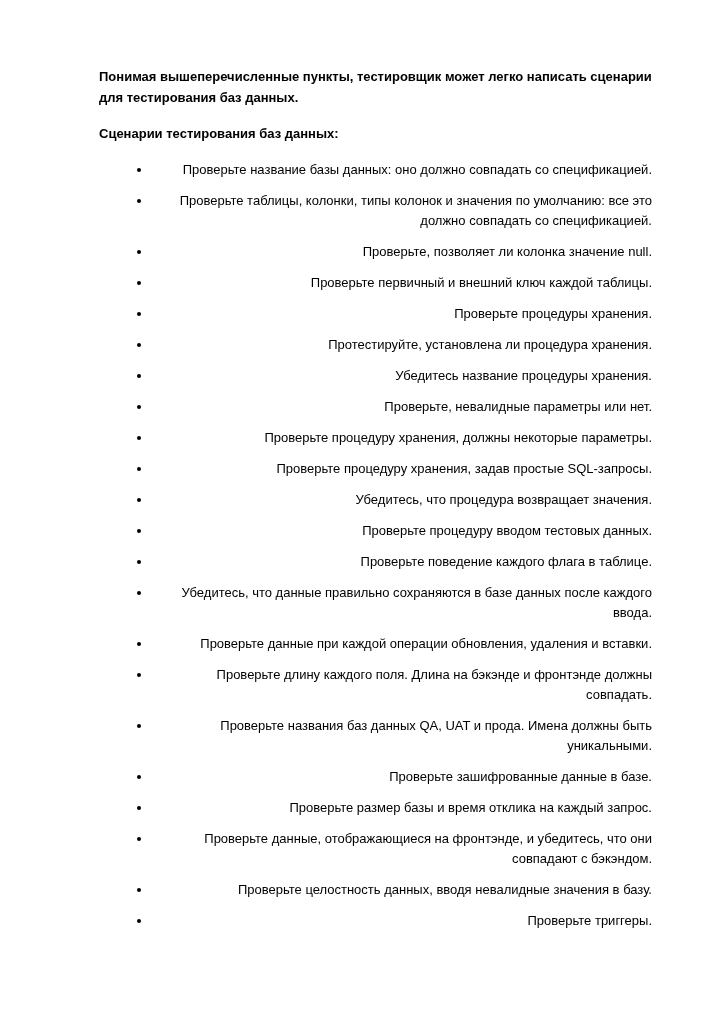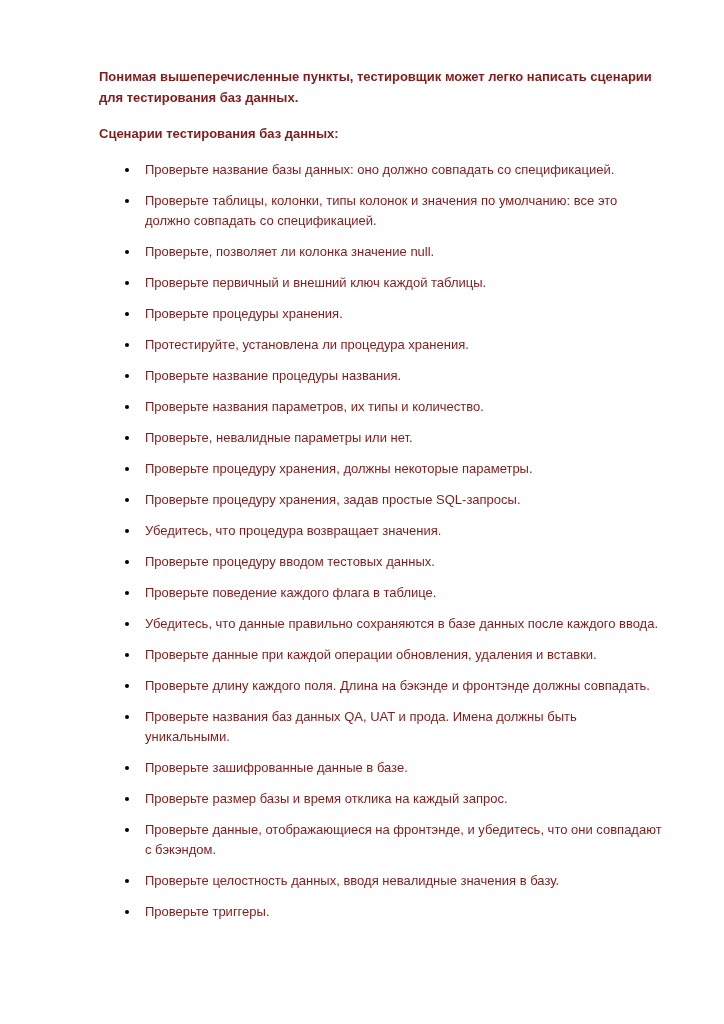--- a/index.html
+++ b/index.html
@@ -7,21 +7,21 @@
     padding: 0;
     background: #ffffff;
   }
   .page {
     position: relative;
     width: 724px;
     height: 1024px;
     background: #ffffff;
     overflow: hidden;
     font-family: "Liberation Sans", sans-serif;
-    color: #7f1d1d;
+    color: #000000;
     box-sizing: border-box;
   }
   .content {
     box-sizing: border-box;
     padding: 66px 60px 0 99px;
     width: 100%;
   }
   .intro {
     font-size: 13px;
     font-weight: bold;
@@ -29,22 +29,23 @@
     margin: 0 0 15px 0;
   }
   .heading {
     font-size: 13px;
     font-weight: bold;
     line-height: 21px;
     margin: 0 0 16px 0;
   }
   ul.scenario-list {
     list-style: none;
-    margin: 0;
+    margin: 12px;
     padding: 0;
+    text-align: right;
   }
   ul.scenario-list li {
     position: relative;
     padding-left: 46px;
     margin: 0 0 11px 0;
     font-size: 13px;
     line-height: 20px;
   }
   ul.scenario-list li::before {
     content: "";
@@ -67,22 +68,21 @@
 
     <p class="heading">Сценарии тестирования баз данных:</p>
 
     <ul class="scenario-list">
       <li>Проверьте название базы данных: оно должно совпадать со спецификацией.</li>
       <li>Проверьте таблицы, колонки, типы колонок и значения по умолчанию: все это должно совпадать со спецификацией.</li>
       <li>Проверьте, позволяет ли колонка значение null.</li>
       <li>Проверьте первичный и внешний ключ каждой таблицы.</li>
       <li>Проверьте процедуры хранения.</li>
       <li>Протестируйте, установлена ли процедура хранения.</li>
-      <li>Проверьте название процедуры названия.</li>
-      <li>Проверьте названия параметров, их типы и количество.</li>
+      <li>Убедитесь название процедуры хранения.</li>
       <li>Проверьте, невалидные параметры или нет.</li>
       <li>Проверьте процедуру хранения, должны некоторые параметры.</li>
       <li>Проверьте процедуру хранения, задав простые SQL-запросы.</li>
       <li>Убедитесь, что процедура возвращает значения.</li>
       <li>Проверьте процедуру вводом тестовых данных.</li>
       <li>Проверьте поведение каждого флага в таблице.</li>
       <li>Убедитесь, что данные правильно сохраняются в базе данных после каждого ввода.</li>
       <li>Проверьте данные при каждой операции обновления, удаления и вставки.</li>
       <li>Проверьте длину каждого поля. Длина на бэкэнде и фронтэнде должны совпадать.</li>
       <li>Проверьте названия баз данных QA, UAT и прода. Имена должны быть уникальными.</li>

